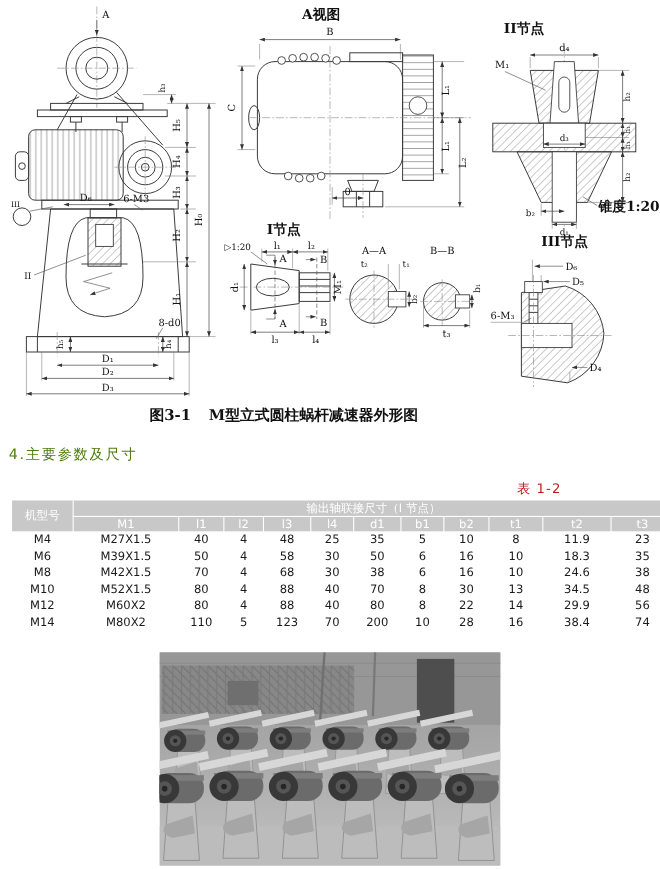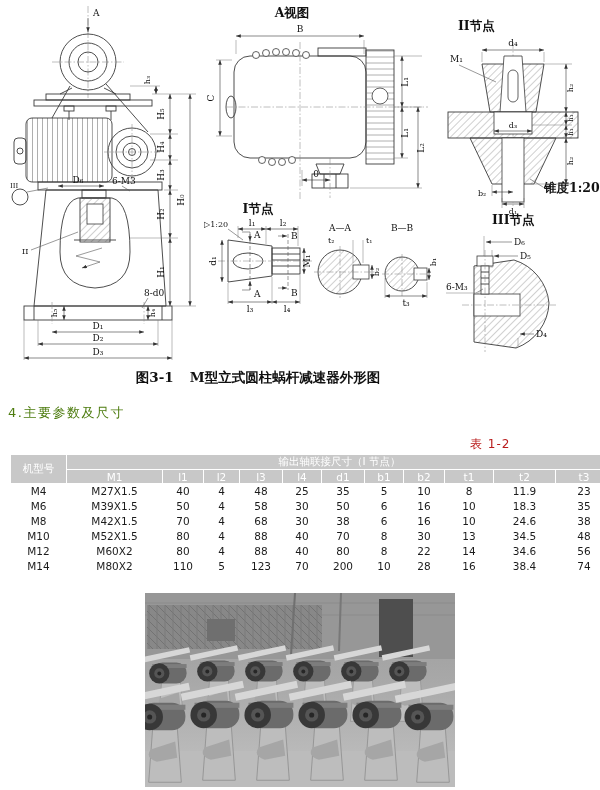--- a/index.html
+++ b/index.html
@@ -439,21 +439,21 @@
         <td>M12</td>
         <td>M60X2</td>
         <td>80</td>
         <td>4</td>
         <td>88</td>
         <td>40</td>
         <td>80</td>
         <td>8</td>
         <td>22</td>
         <td>14</td>
-        <td>34.6</td>
+        <td>29.9</td>
         <td>56</td>
       </tr>
       <tr>
         <td>M14</td>
         <td>M80X2</td>
         <td>110</td>
         <td>5</td>
         <td>123</td>
         <td>70</td>
         <td>200</td>

